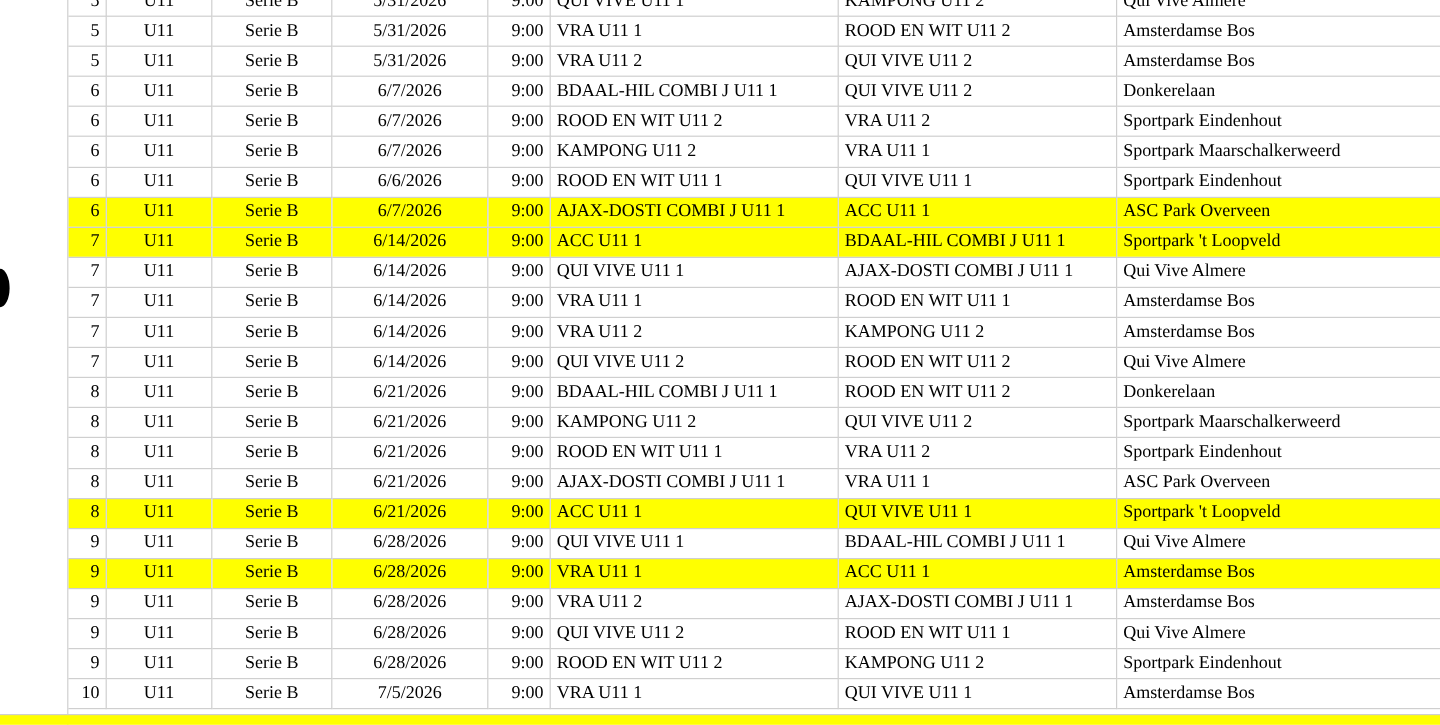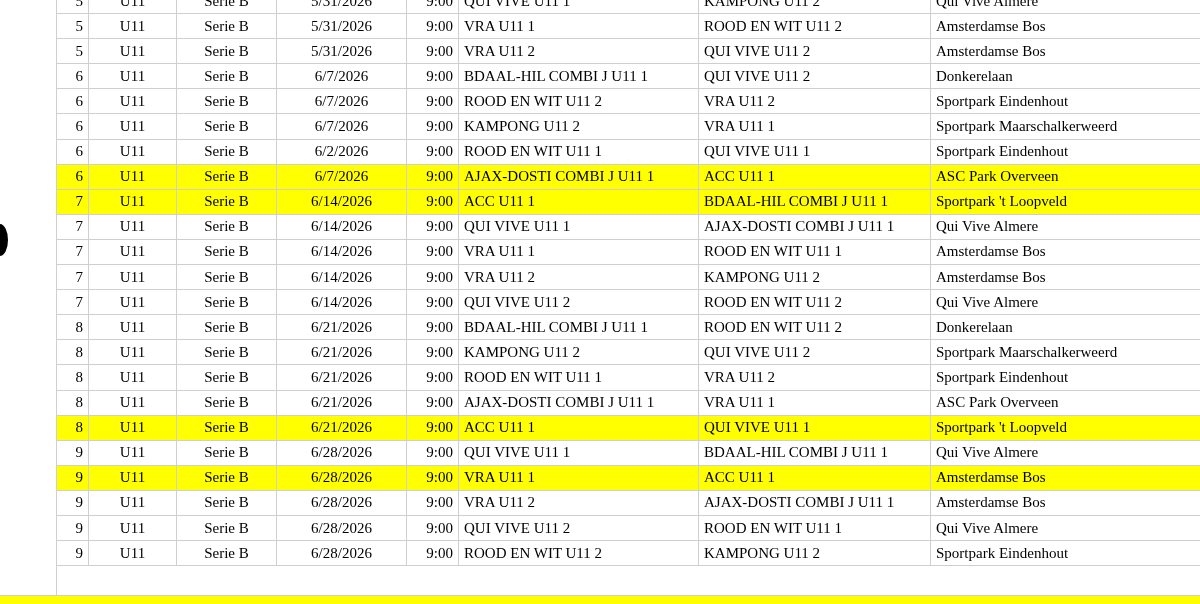--- a/index.html
+++ b/index.html
@@ -168,21 +168,21 @@
               <td class="ctr">6/7/2026</td>
               <td class="time">9:00</td>
               <td class="left">KAMPONG U11 2</td>
               <td class="left">VRA U11 1</td>
               <td class="left">Sportpark Maarschalkerweerd</td>
             </tr>
             <tr class="normal">
               <td class="num">6</td>
               <td class="ctr">U11</td>
               <td class="ctr">Serie B</td>
-              <td class="ctr">6/2/2026</td>
+              <td class="ctr">6/6/2026</td>
               <td class="time">9:00</td>
               <td class="left">ROOD EN WIT U11 1</td>
               <td class="left">QUI VIVE U11 1</td>
               <td class="left">Sportpark Eindenhout</td>
             </tr>
             <tr class="hl">
               <td class="num">6</td>
               <td class="ctr">U11</td>
               <td class="ctr">Serie B</td>
               <td class="ctr">6/7/2026</td>
@@ -333,20 +333,30 @@
             </tr>
             <tr class="normal">
               <td class="num">9</td>
               <td class="ctr">U11</td>
               <td class="ctr">Serie B</td>
               <td class="ctr">6/28/2026</td>
               <td class="time">9:00</td>
               <td class="left">ROOD EN WIT U11 2</td>
               <td class="left">KAMPONG U11 2</td>
               <td class="left">Sportpark Eindenhout</td>
+            </tr>
+            <tr class="normal">
+              <td class="num">10</td>
+              <td class="ctr">U11</td>
+              <td class="ctr">Serie B</td>
+              <td class="ctr">7/5/2026</td>
+              <td class="time">9:00</td>
+              <td class="left">VRA U11 1</td>
+              <td class="left">QUI VIVE U11 1</td>
+              <td class="left">Amsterdamse Bos</td>
             </tr>
           </tbody>
       </table>
     </div>
   </div>
   <div class="left-gutter"></div>
   <div class="scroll-nub"></div>
   <div class="bottom-sliver"></div>
 </div>
 

